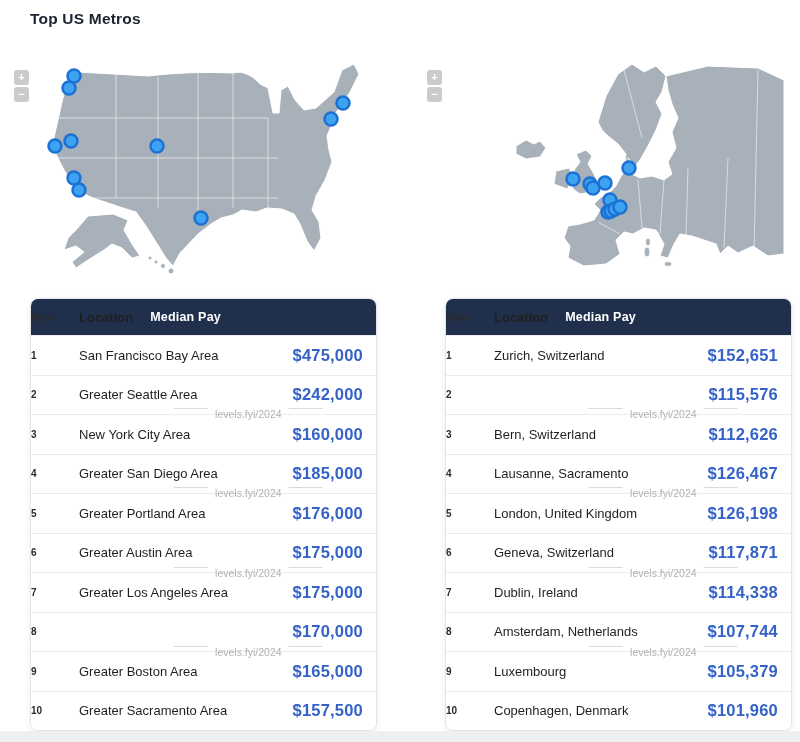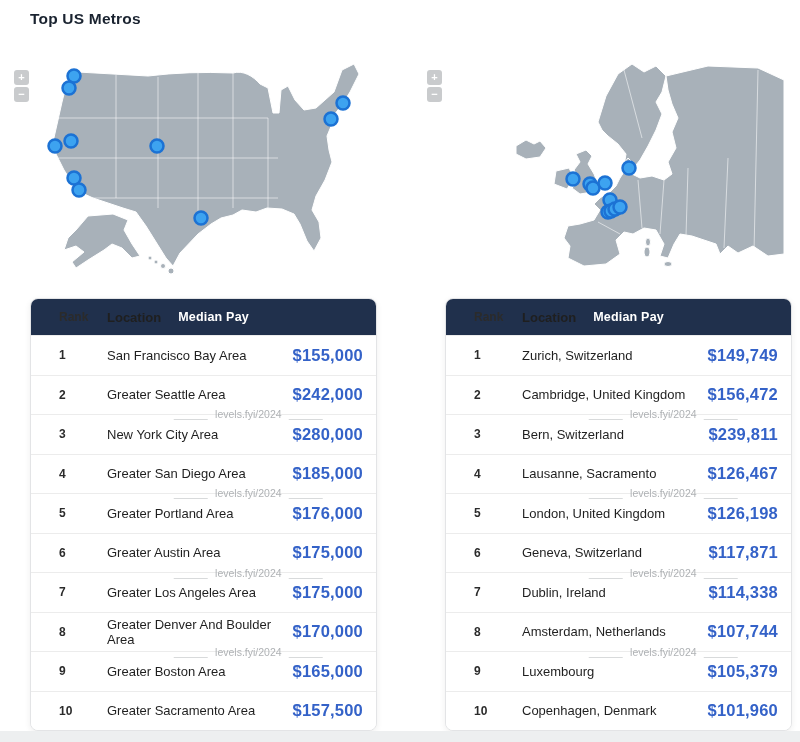--- a/index.html
+++ b/index.html
@@ -32,28 +32,28 @@
   
   .table-card{position:absolute;top:298px;width:345px;background:#fff;
     border:1px solid #e3e4e6;border-radius:8px;overflow:hidden;
     box-shadow:0 2px 6px rgba(0,0,0,.07);}
   #us-panel .table-card{left:30px;}
   #eu-panel .table-card{left:45px;}
   .thead{height:36px;background:#20304c;display:flex;align-items:center;
     color:#fff;font-weight:bold;font-size:12.5px;}
   .row{height:39.5px;box-sizing:border-box;display:flex;align-items:center;
     border-top:1px solid #ececec;background:#fff;}
-  .cell-rank{width:40px;margin-left:28px;font-weight:bold;font-size:12px;color:#2b2b2b;flex:0 0 auto;}
+  .cell-rank{width:40px;font-weight:bold;font-size:10px;color:#2b2b2b;flex:0 0 auto;}
   .cell-loc{font-size:13px;color:#1f1f1f;flex:0 1 auto;margin-left:8px;}
   .cell-pay{margin-left:auto;padding-right:13px;font-size:16.5px;font-weight:bold;
     color:#3462c8;letter-spacing:.2px;white-space:nowrap;}
   .thead .cell-pay{font-size:12.5px;color:#fff;margin-left:17px;}
 
   
-  .wm{position:absolute;left:63%;transform:translate(-50%,-50%);display:flex;align-items:flex-end;
+  .wm{position:absolute;left:63%;transform:translate(-50%,-50%);display:flex;align-items:flex-start;
     gap:7px;font-size:10.5px;color:#afb2b5;white-space:nowrap;z-index:3;pointer-events:none;}
   .wm::before,.wm::after{content:"";width:34px;height:1px;background:#d8dadb;}
   .wm1{top:114.5px;}.wm2{top:194px;}.wm3{top:273.5px;}.wm4{top:353px;}
 
   .bottom-strip{position:absolute;left:0;top:731px;width:800px;height:11px;background:#edeff0;}
 </style>
 </head>
 <body>
 
 <div class="panel" id="us-panel">
@@ -115,31 +115,31 @@
   <div class="table-card">
     <div class="thead">
       <div class="cell-rank">Rank</div>
       <div class="cell-loc">Location</div>
       <div class="cell-pay">Median Pay</div>
     </div>
     <div id="us-table-body">
         <div class="row">
           <div class="cell-rank">1</div>
           <div class="cell-loc">San Francisco Bay Area</div>
-          <div class="cell-pay">$155,000</div>
+          <div class="cell-pay">$475,000</div>
         </div>
         <div class="row">
           <div class="cell-rank">2</div>
           <div class="cell-loc">Greater Seattle Area</div>
           <div class="cell-pay">$242,000</div>
         </div>
         <div class="row">
           <div class="cell-rank">3</div>
           <div class="cell-loc">New York City Area</div>
-          <div class="cell-pay">$280,000</div>
+          <div class="cell-pay">$160,000</div>
         </div>
         <div class="row">
           <div class="cell-rank">4</div>
           <div class="cell-loc">Greater San Diego Area</div>
           <div class="cell-pay">$185,000</div>
         </div>
         <div class="row">
           <div class="cell-rank">5</div>
           <div class="cell-loc">Greater Portland Area</div>
           <div class="cell-pay">$176,000</div>
@@ -149,21 +149,20 @@
           <div class="cell-loc">Greater Austin Area</div>
           <div class="cell-pay">$175,000</div>
         </div>
         <div class="row">
           <div class="cell-rank">7</div>
           <div class="cell-loc">Greater Los Angeles Area</div>
           <div class="cell-pay">$175,000</div>
         </div>
         <div class="row">
           <div class="cell-rank">8</div>
-          <div class="cell-loc">Greater Denver And Boulder Area</div>
           <div class="cell-pay">$170,000</div>
         </div>
         <div class="row">
           <div class="cell-rank">9</div>
           <div class="cell-loc">Greater Boston Area</div>
           <div class="cell-pay">$165,000</div>
         </div>
         <div class="row">
           <div class="cell-rank">10</div>
           <div class="cell-loc">Greater Sacramento Area</div>
@@ -242,31 +241,30 @@
   <div class="table-card">
     <div class="thead">
       <div class="cell-rank">Rank</div>
       <div class="cell-loc">Location</div>
       <div class="cell-pay">Median Pay</div>
     </div>
     <div id="eu-table-body">
         <div class="row">
           <div class="cell-rank">1</div>
           <div class="cell-loc">Zurich, Switzerland</div>
-          <div class="cell-pay">$149,749</div>
+          <div class="cell-pay">$152,651</div>
         </div>
         <div class="row">
           <div class="cell-rank">2</div>
-          <div class="cell-loc">Cambridge, United Kingdom</div>
-          <div class="cell-pay">$156,472</div>
+          <div class="cell-pay">$115,576</div>
         </div>
         <div class="row">
           <div class="cell-rank">3</div>
           <div class="cell-loc">Bern, Switzerland</div>
-          <div class="cell-pay">$239,811</div>
+          <div class="cell-pay">$112,626</div>
         </div>
         <div class="row">
           <div class="cell-rank">4</div>
           <div class="cell-loc">Lausanne, Sacramento</div>
           <div class="cell-pay">$126,467</div>
         </div>
         <div class="row">
           <div class="cell-rank">5</div>
           <div class="cell-loc">London, United Kingdom</div>
           <div class="cell-pay">$126,198</div>

